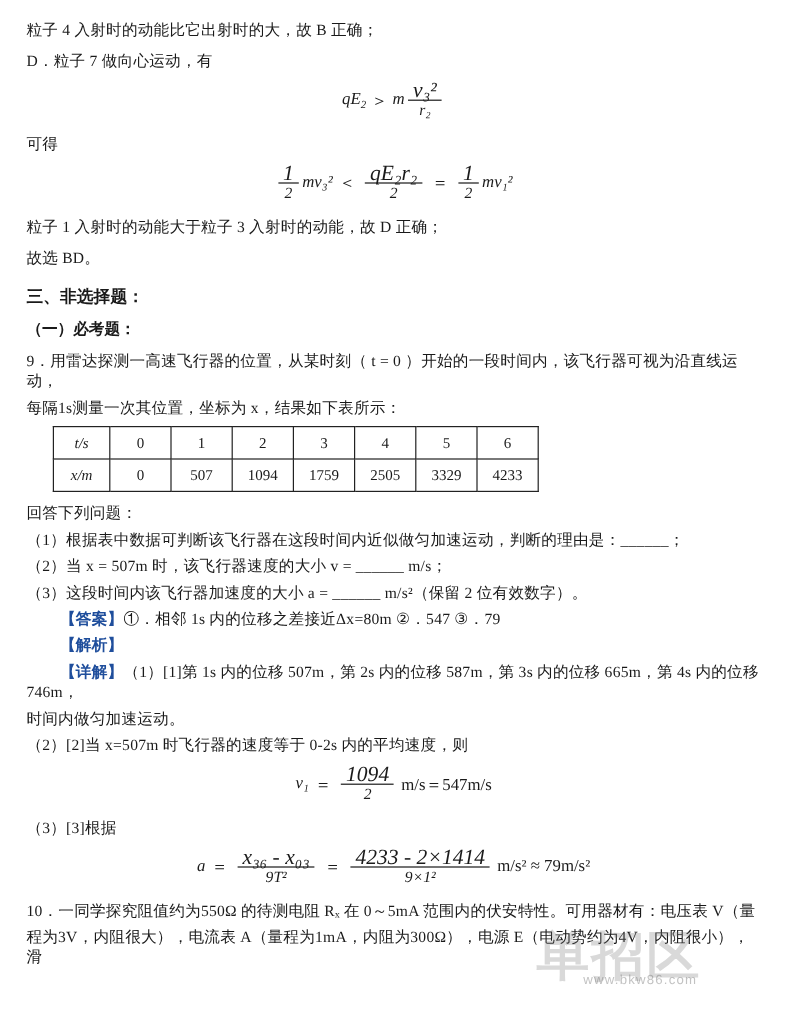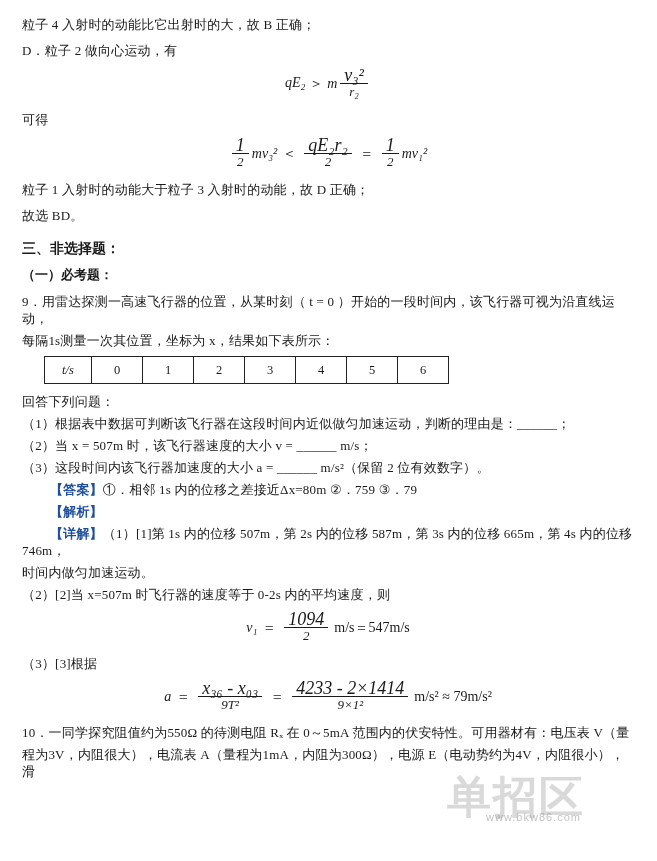--- a/index.html
+++ b/index.html
@@ -130,21 +130,21 @@
 </head>
 <body>
 
 <div class="page">
   <div class="content">
 
     <div class="line">
       <span>粒子 4 入射时的动能比它出射时的大，故 B 正确；</span>
     </div>
 
-    <div class="line">D．粒子 2 做向心运动，有</div>
+    <div class="line">D．粒子 7 做向心运动，有</div>
 
     <div class="eqbox">
       <span class="mathrow">
         <span><span>qE</span><sub>2</sub></span>
         <span style="font-style:normal;margin:0 4px;">＞</span>
         <span>m</span>
         <span class="frac">
           <span class="num">v₃²</span>
           <span class="den">r₂</span>
         </span>
@@ -188,30 +188,40 @@
           <tr>
         <td class="hdr">t/s</td>
         <td>0</td>
         <td>1</td>
         <td>2</td>
         <td>3</td>
         <td>4</td>
         <td>5</td>
         <td>6</td>
       </tr>
+      <tr>
+        <td class="hdr">x/m</td>
+        <td>0</td>
+        <td>507</td>
+        <td>1094</td>
+        <td>1759</td>
+        <td>2505</td>
+        <td>3329</td>
+        <td>4233</td>
+      </tr>
     </tbody>
       </table>
 
     <div class="line tight">回答下列问题：</div>
     <div class="line tight">（1）根据表中数据可判断该飞行器在这段时间内近似做匀加速运动，判断的理由是：______；</div>
     <div class="line tight">（2）当 x = 507m 时，该飞行器速度的大小 v = ______ m/s；</div>
     <div class="line tight">（3）这段时间内该飞行器加速度的大小 a = ______ m/s²（保留 2 位有效数字）。</div>
 
     <div class="line tight">
-      <span class="tag">【答案】</span><span>①．相邻 1s 内的位移之差接近Δx=80m    ②．759    ③．79</span>
+      <span class="tag">【答案】</span><span>①．相邻 1s 内的位移之差接近Δx=80m    ②．547    ③．79</span>
     </div>
 
     <div class="line tight">
       <span class="tag">【解析】</span>
     </div>
 
     <div class="line tight">
       <span class="tag">【详解】</span><span>（1）[1]第 1s 内的位移 507m，第 2s 内的位移 587m，第 3s 内的位移 665m，第 4s 内的位移 746m，</span>
     </div>
     <div class="line tight">时间内做匀加速运动。</div>

